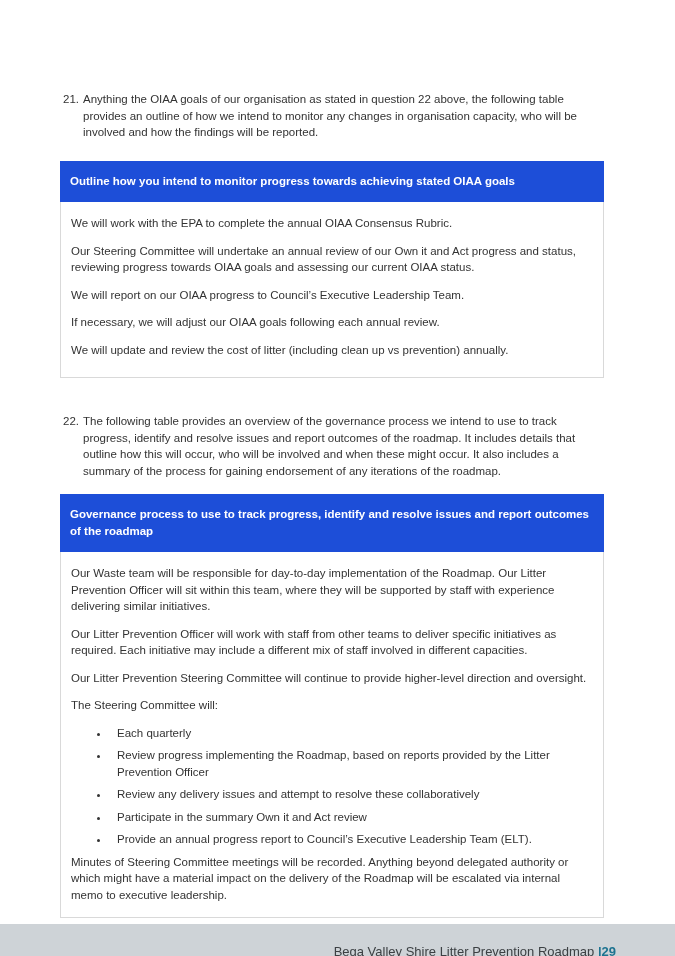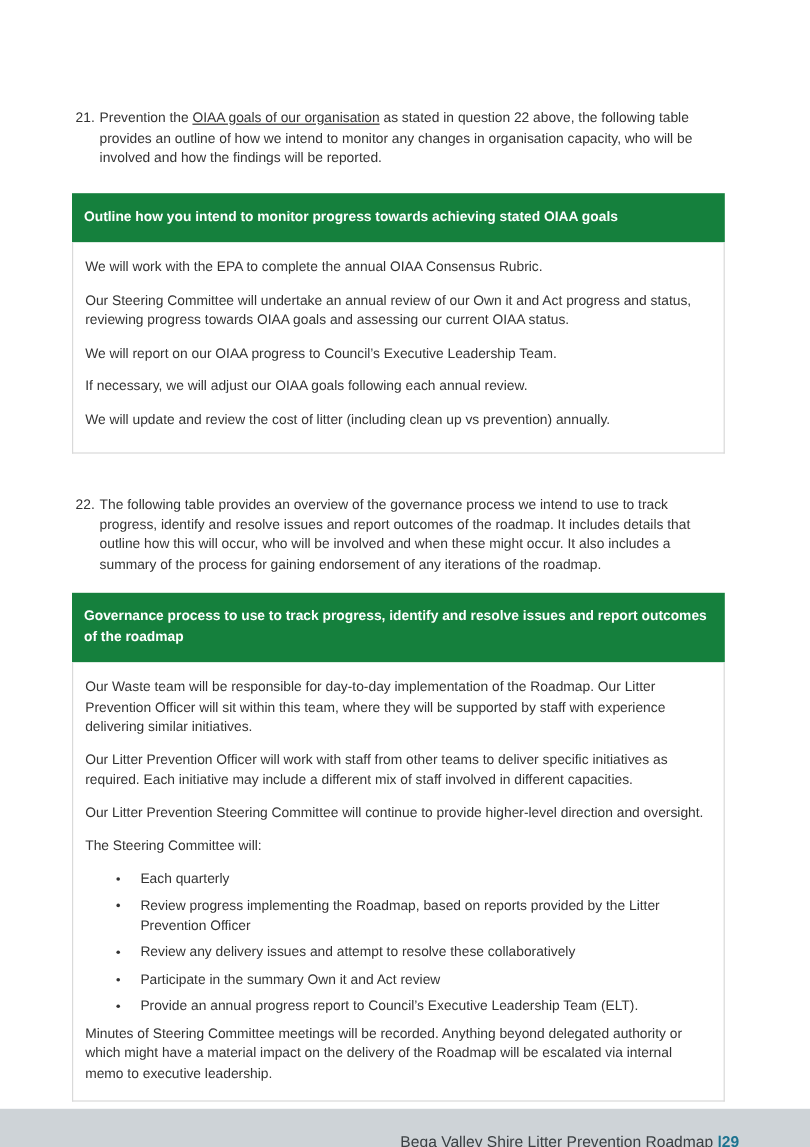--- a/index.html
+++ b/index.html
@@ -17,25 +17,25 @@
     margin-top: 32px;
   }
   .content { padding: 59px 71px 0 60px; }
 
   .numbered {
     position: relative;
     margin-left: 3px;
     padding-left: 20px;
   }
   .numbered .num { position: absolute; left: 0; top: 0; }
-  .underlined { text-decoration: underline; }
+  .underlined { }
 
   .doc-table { width: 100%; }
   .doc-table .tbl-header {
-    background: #15803d;
+    background: #1d4ed8;
     color: #ffffff;
     font-weight: bold;
     padding: 12px 14px 13px 10px;
   }
   .doc-table .tbl-body {
     background: #ffffff;
     border: 1px solid #d9d9d9;
     border-top: none;
     padding: 2px 12px 8px 10px;
   }
@@ -68,21 +68,21 @@
   }
   .footer .page-num { color: #1d7390; font-weight: bold; }
 </style>
 </head>
 <body>
 
 <div class="page">
   <div class="content">
 
     <div class="numbered">
-      <span class="num">21.</span><span>Prevention the </span><span class="underlined">OIAA goals of our organisation</span><span> as stated in question 22 above, the following table provides an outline of how we intend to monitor any changes in organisation capacity, who will be involved and how the findings will be reported.</span>
+      <span class="num">21.</span><span>Anything the </span><span class="underlined">OIAA goals of our organisation</span><span> as stated in question 22 above, the following table provides an outline of how we intend to monitor any changes in organisation capacity, who will be involved and how the findings will be reported.</span>
     </div>
 
     <div class="doc-table tbl-1">
       <div class="tbl-header">Outline how you intend to monitor progress towards achieving stated OIAA goals</div>
       <div class="tbl-body">
         <p>We will work with the EPA to complete the annual OIAA Consensus Rubric.</p>
         <p>Our Steering Committee will undertake an annual review of our Own it and Act progress and status, reviewing progress towards OIAA goals and assessing our current OIAA status.</p>
         <p>We will report on our OIAA progress to Council’s Executive Leadership Team.</p>
         <p>If necessary, we will adjust our OIAA goals following each annual review.</p>
         <p>We will update and review the cost of litter (including clean up vs prevention) annually.</p>

